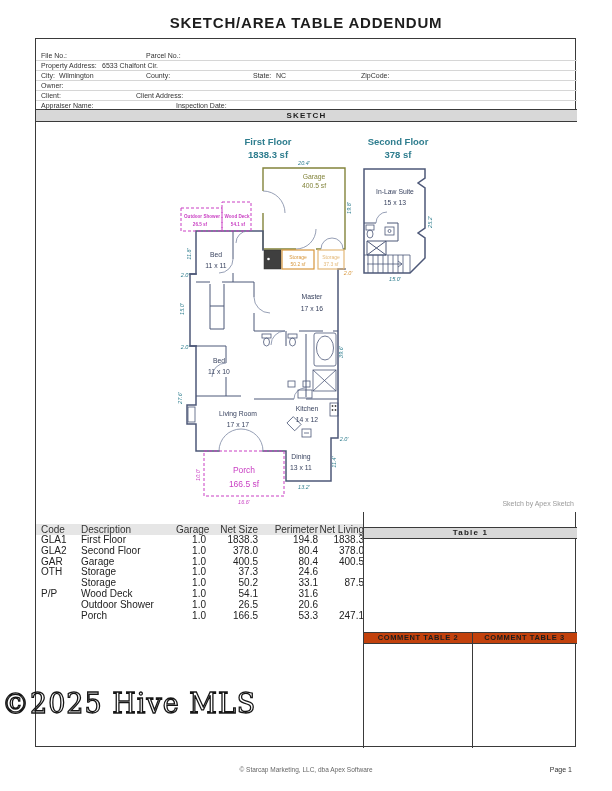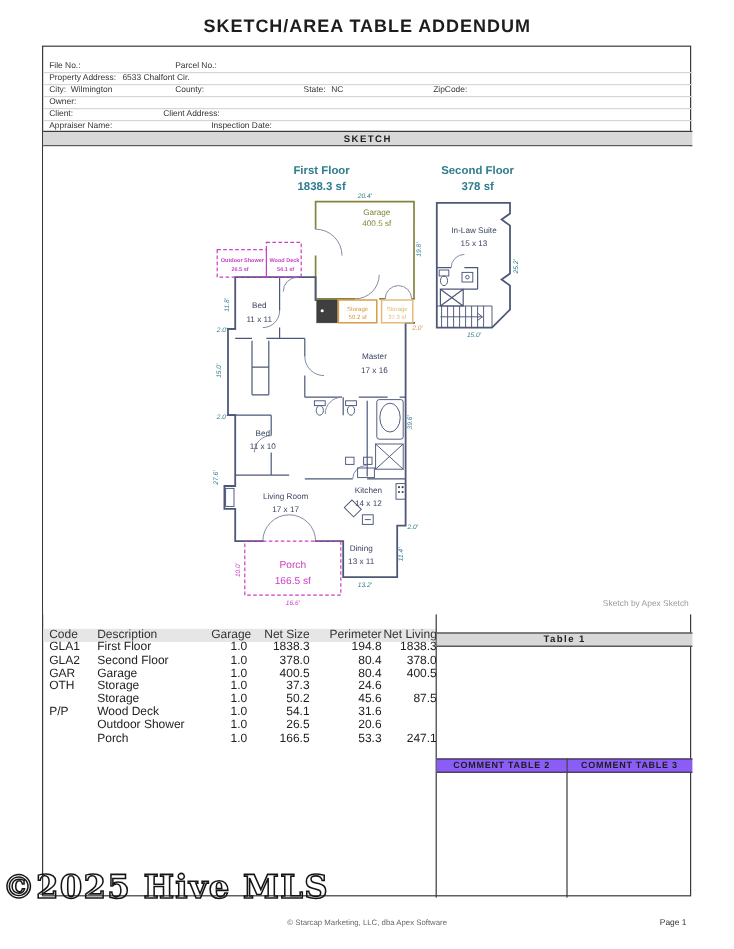--- a/index.html
+++ b/index.html
@@ -18,25 +18,25 @@
   .sketchpanel{position:absolute;left:0;top:83px;width:541px;height:390px;background:#fff;}
   .credit{position:absolute;right:3px;bottom:5px;font-size:7px;color:#9a9a9a;}
   .ltable{position:absolute;left:0;top:473px;width:327px;height:236px;}
   .rtable{position:absolute;left:327px;top:473px;width:214px;height:236px;border-left:1px solid #3a3a3a;box-sizing:border-box;}
   .thead,.trow{display:grid;grid-template-columns:40px 95px 30px 52px 60px 46px;
         padding-left:5px;font-size:10px;height:10.8px;line-height:10.8px;color:#222;}
   .thead{background:#e6e6e6;height:11px;line-height:11px;color:#333;}
   .c-num{text-align:right;}
   .netliv{position:absolute;left:0;top:195px;width:327px;}
   .cbars{position:absolute;left:0;top:120px;width:214px;height:12px;}
-  .cbar{position:absolute;top:0;height:12px;background:#8b5cf6;border-top:1px solid #3a3a3a;
+  .cbar{position:absolute;top:0;height:12px;background:#c2410c;border-top:1px solid #3a3a3a;
         border-bottom:1px solid #3a3a3a;box-sizing:border-box;text-align:center;
         font-size:7.5px;font-weight:700;letter-spacing:.6px;line-height:10px;color:#1d1d1d;}
   .cdivider{position:absolute;left:108px;top:120px;width:1px;height:116px;background:#3a3a3a;}
-  .watermark{position:absolute;left:2px;top:724px;font-family:"DejaVu Serif",serif;font-weight:700;
+  .watermark{position:absolute;left:2px;top:688px;font-family:"DejaVu Serif",serif;font-weight:400;
         font-size:27px;letter-spacing:1px;color:transparent;-webkit-text-stroke:1.3px #151515;white-space:nowrap;}
   .footer-copy{position:absolute;left:0;top:766px;width:612px;text-align:center;font-size:6.5px;color:#666;}
   .footer-page{position:absolute;right:40px;top:766px;font-size:7px;color:#333;}
   
   svg{position:absolute;left:0;top:0;}
   .w{stroke:#4d5878;fill:none;stroke-width:1.5;stroke-linecap:square;}
   .wi{stroke:#4d5878;fill:none;stroke-width:1;}
   .arc{stroke:#7b86a2;fill:none;stroke-width:.8;}
   .fx{stroke:#4d5878;fill:none;stroke-width:.8;}
   .ol{stroke:#83843b;fill:none;stroke-width:1.4;}
@@ -262,21 +262,21 @@
         <span class="c-num">1.0</span>
         <span class="c-num">37.3</span>
         <span class="c-num">24.6</span>
         <span class="c-num"></span>
       </div>
       <div class="trow">
         <span></span>
         <span>Storage</span>
         <span class="c-num">1.0</span>
         <span class="c-num">50.2</span>
-        <span class="c-num">45.6</span>
+        <span class="c-num">33.1</span>
         <span class="c-num">87.5</span>
       </div>
       <div class="trow">
         <span>P/P</span>
         <span>Wood Deck</span>
         <span class="c-num">1.0</span>
         <span class="c-num">54.1</span>
         <span class="c-num">31.6</span>
         <span class="c-num"></span>
       </div>

